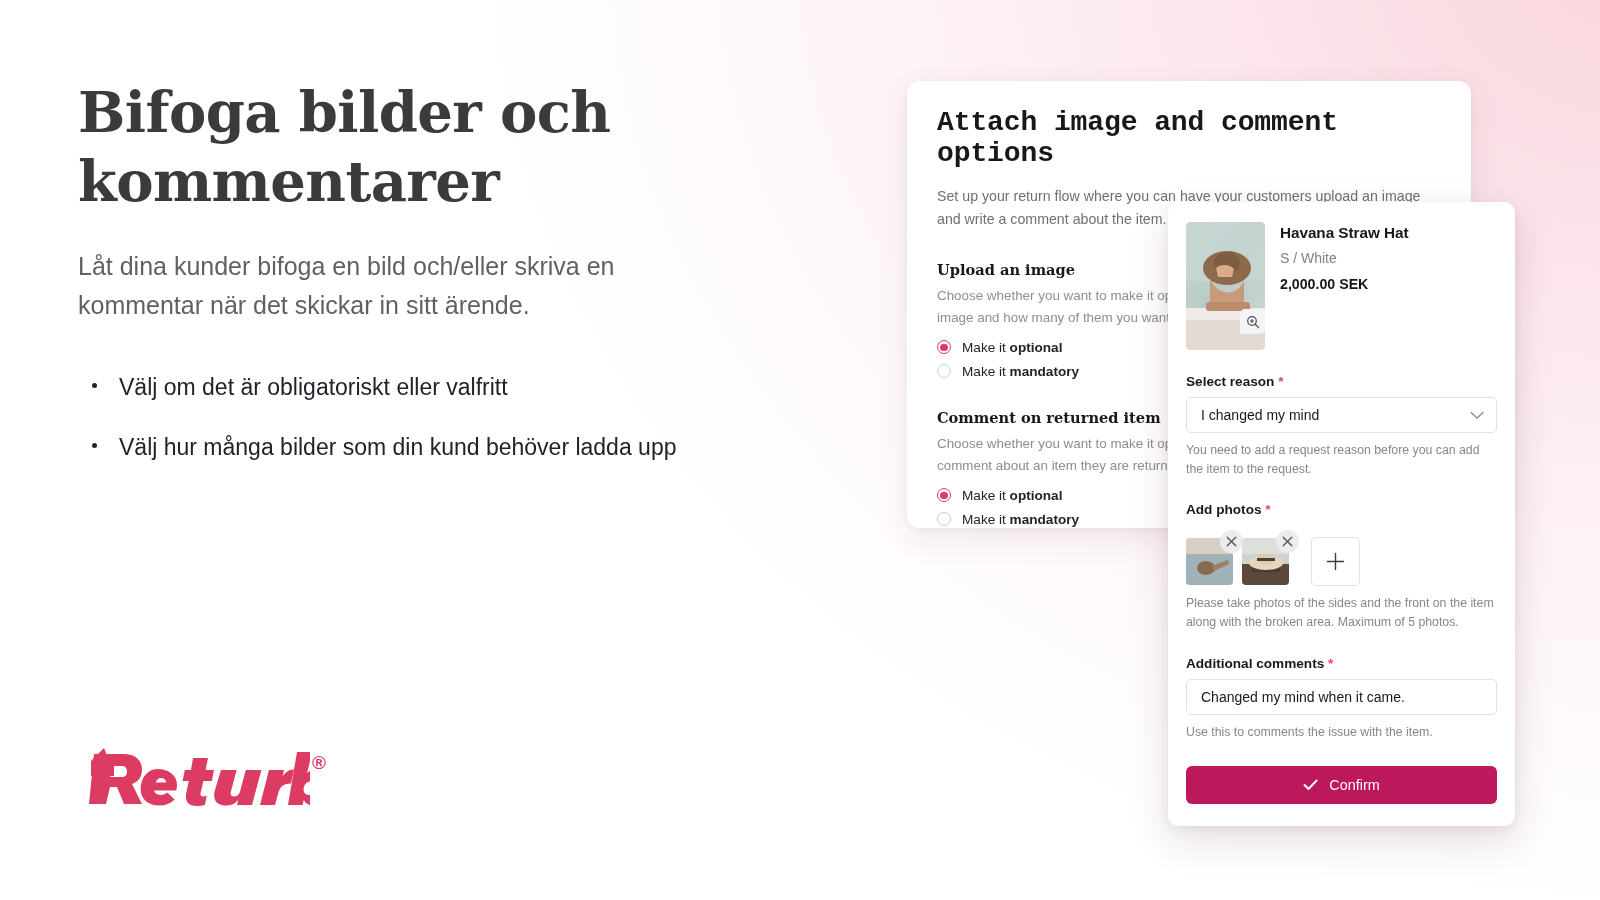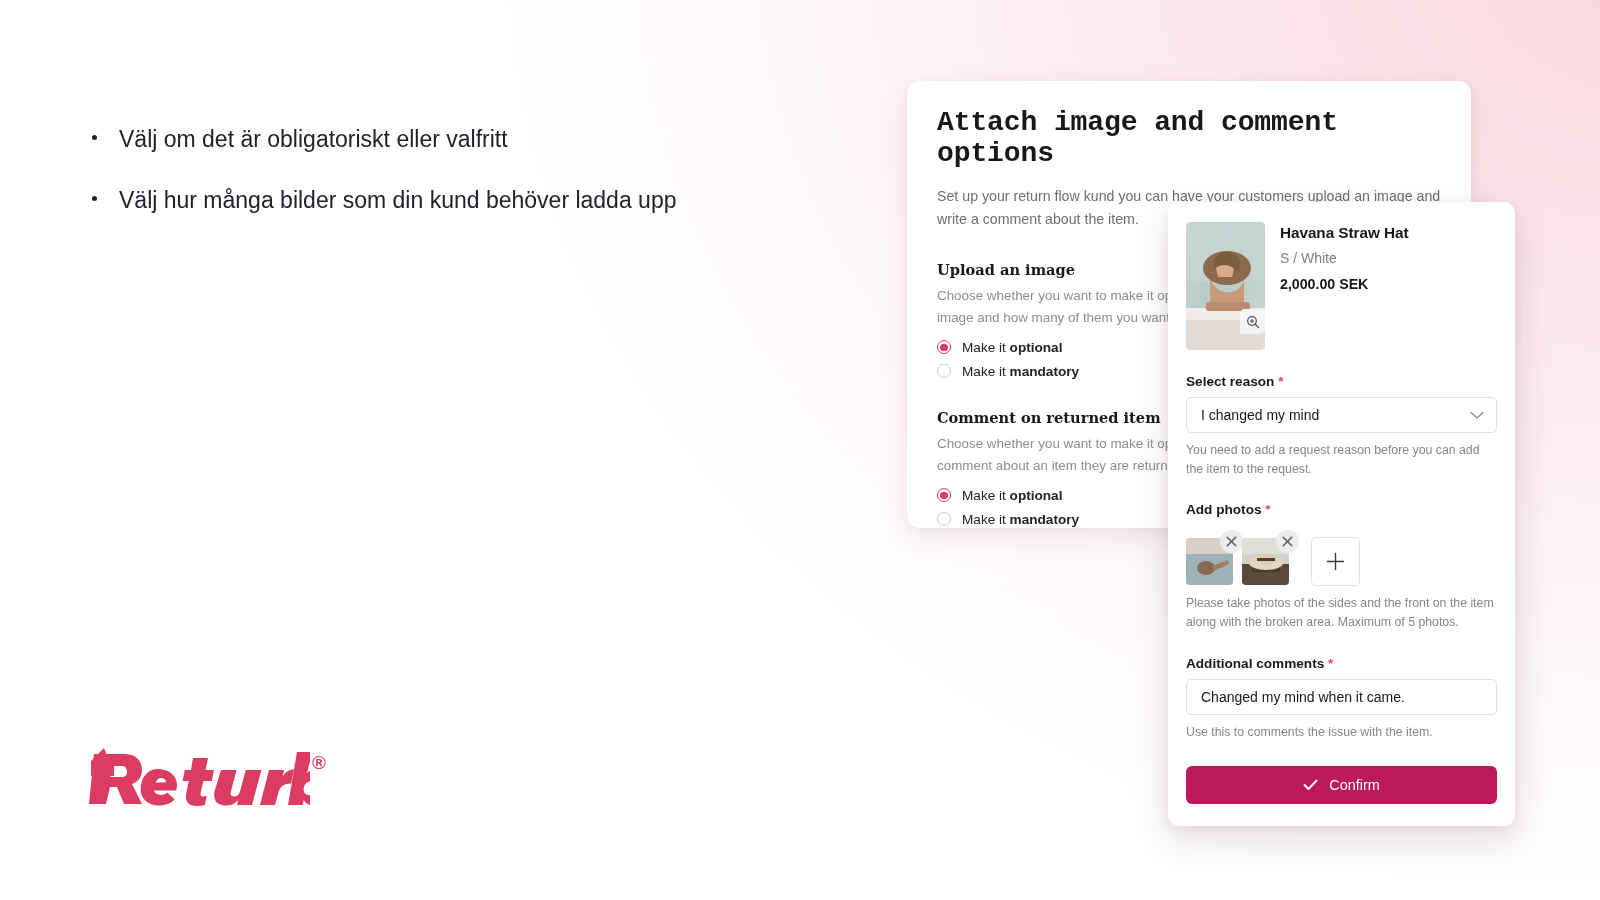--- a/index.html
+++ b/index.html
@@ -328,20 +328,22 @@
     cursor: pointer;
     font-family: "Liberation Sans", sans-serif;
   }
 </style>
 </head>
 <body>
 
 <div id="stage">
 
   <div id="left-col">
+    <h1 id="page-title">Bifoga bilder och kommentarer</h1>
+    <p id="page-subtitle">Låt dina kunder bifoga en bild och/eller skriva en kommentar när det skickar in sitt ärende.</p>
     <ul id="bullet-list">
       <li>
         <span class="bullet-dot"></span>
         <span>Välj om det är obligatoriskt eller valfritt</span>
       </li>
       <li>
         <span class="bullet-dot"></span>
         <span>Välj hur många bilder som din kund behöver ladda upp</span>
       </li>
     </ul>
@@ -366,21 +368,21 @@
         <path d="M219 4 L234.4 4 L229 25 C231.8 22.4 235 21 239 21 C247.6 21 253 27.4 253 36.8 C253 48.6 245.6 57.6 235.6 57.6 C231 57.6 227.6 55.6 225.8 52 L224.6 57 L210 57 Z M232.4 33.6 C228.6 33.6 225.6 37 225.6 41.6 C225.6 45 227.6 47 230.8 47 C234.6 47 237.6 43.6 237.6 39 C237.6 35.6 235.6 33.6 232.4 33.6 Z"></path>
 
         <path d="M274 21 C285 21 292.6 27.8 292.6 37 C292.6 48.6 284 57.6 272 57.6 C261 57.6 253.4 50.8 253.4 41.6 C253.4 30 262 21 274 21 Z M272.8 33 C269 33 266.2 36.6 266.2 41 C266.2 44.4 268.2 46.4 271.2 46.4 C275 46.4 277.8 42.8 277.8 38.4 C277.8 35 275.8 33 272.8 33 Z"></path>
       </g>
     </svg>
     <span id="logo-reg">®</span>
   </div>
 
   <div id="back-panel">
     <div class="panel-h1">Attach image and comment options</div>
-    <div class="panel-desc">Set up your return flow kund you can have your customers upload an image and write a comment about the item.</div>
+    <div class="panel-desc">Set up your return flow where you can have your customers upload an image and write a comment about the item.</div>
 
     <div class="section">
       <div class="section-h">Upload an image</div>
       <div class="section-sub">Choose whether you want to make it optional or mandatory to upload an</div>
       <div class="section-sub">image and how many of them you want to allow.</div>
       <div class="radio-group">
         <div class="radio-row">
           <span class="radio-dot checked"></span>
           <span class="radio-label"><span>Make it </span><span class="rl-strong">optional</span></span>
         </div>

